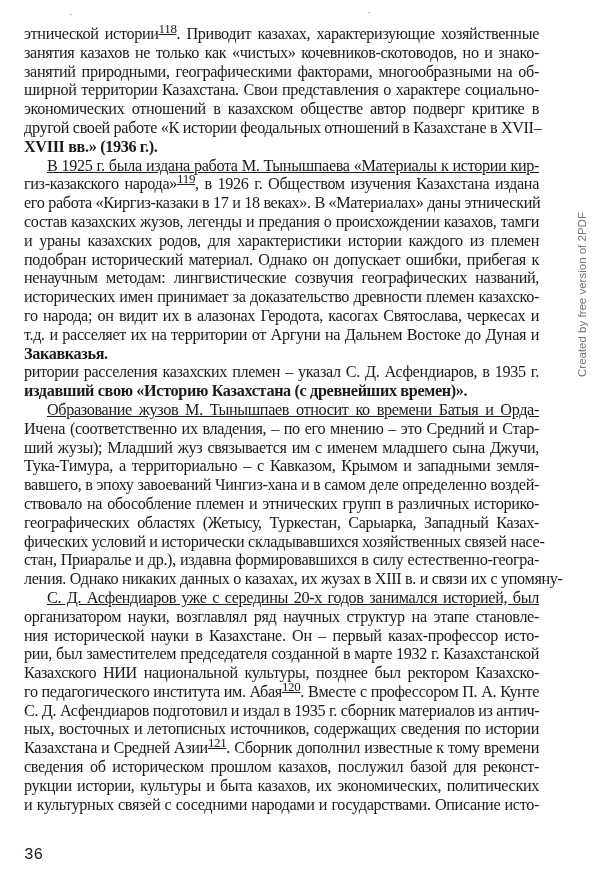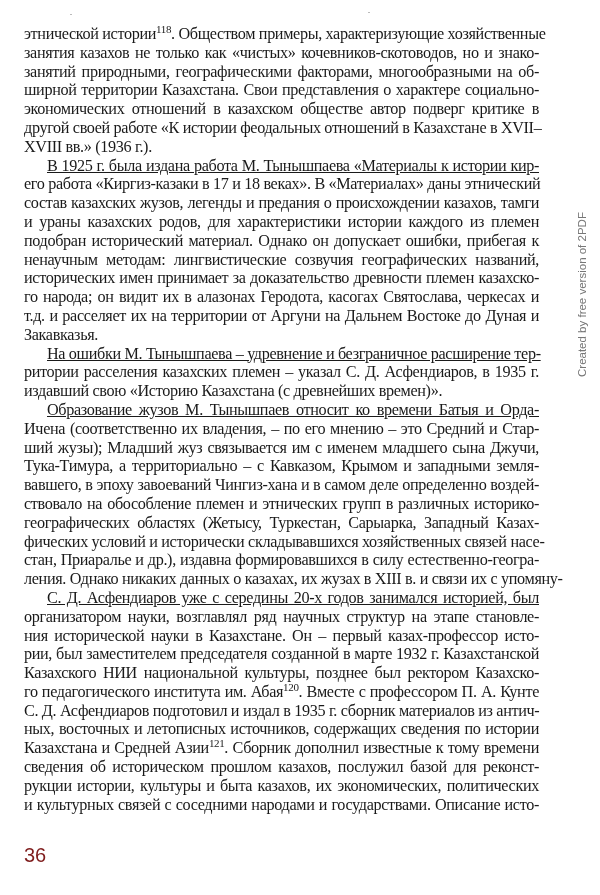--- a/index.html
+++ b/index.html
@@ -26,38 +26,40 @@
       height: 18.8px;
       line-height: 18.8px;
       font-size: 16.2px;
       white-space: nowrap;
       text-align: justify;
       text-align-last: justify;
       letter-spacing: -0.35px;
     }
     .line.last {
       text-align-last: left;
+      font-weight: bold;
     }
     .line.indent {
       padding-left: 23px;
       text-decoration: underline;
     }
     sup {
-      font-size: 11px;
+      font-size: 13px;
       line-height: 0;
       vertical-align: 6px;
+      text-decoration: underline;
     }
     .page-number {
       position: absolute;
       left: 24px;
       top: 846px;
-      font-size: 20px;
+      font-size: 16px;
       line-height: 18px;
-      font-family: Liberation Sans, sans-serif;
-      color: #7f1d1d;
+      font-family: Liberation Mono, monospace;
+      color: #0f172a;
     }
     .watermark {
       position: absolute;
       left: 573px;
       top: 195px;
       width: 18px;
       height: 200px;
       font-family: "Liberation Sans", "DejaVu Sans", sans-serif;
       font-size: 11.5px;
       color: #777777;
@@ -73,44 +75,44 @@
       height: 1px;
       background: #bbbbbb;
     }
   </style>
 </head>
 <body>
 
 <div class="page">
 
   <div>
-    <span class="line"><span>этнической истории</span><sup>118</sup><span>. Обществом примеры, характеризующие хозяйственные</span></span>
+    <span class="line"><span>этнической истории</span><sup>118</sup><span>. Приводит казахах, характеризующие хозяйственные</span></span>
     <span class="line">занятия казахов не только как «чистых» кочевников-скотоводов, но и знако-</span>
     <span class="line">занятий природными, географическими факторами, многообразными на об-</span>
     <span class="line">ширной территории Казахстана. Свои представления о характере социально-</span>
     <span class="line">экономических отношений в казахском обществе автор подверг критике в</span>
     <span class="line">другой своей работе «К истории феодальных отношений в Казахстане в XVII–</span>
     <span class="line last">XVIII вв.» (1936 г.).</span>
   </div>
 
   <div>
     <span class="line indent">В 1925 г. была издана работа М. Тынышпаева «Материалы к истории кир-</span>
+    <span class="line"><span>гиз-казакского народа»</span><sup>119</sup><span>, в 1926 г. Обществом изучения Казахстана издана</span></span>
     <span class="line">его работа «Киргиз-казаки в 17 и 18 веках». В «Материалах» даны этнический</span>
     <span class="line">состав казахских жузов, легенды и предания о происхождении казахов, тамги</span>
     <span class="line">и ураны казахских родов, для характеристики истории каждого из племен</span>
     <span class="line">подобран исторический материал. Однако он допускает ошибки, прибегая к</span>
     <span class="line">ненаучным методам: лингвистические созвучия географических названий,</span>
     <span class="line">исторических имен принимает за доказательство древности племен казахско-</span>
     <span class="line">го народа; он видит их в алазонах Геродота, касогах Святослава, черкесах и</span>
     <span class="line">т.д. и расселяет их на территории от Аргуни на Дальнем Востоке до Дуная и</span>
     <span class="line last">Закавказья.</span>
   </div>
 
   <div>
-    <span class="line indent">На ошибки М. Тынышпаева – удревнение и безграничное расширение тер-</span>
     <span class="line">ритории расселения казахских племен – указал С. Д. Асфендиаров, в 1935 г.</span>
     <span class="line last">издавший свою «Историю Казахстана (с древнейших времен)».</span>
   </div>
 
   <div>
     <span class="line indent">Образование жузов М. Тынышпаев относит ко времени Батыя и Орда-</span>
     <span class="line">Ичена (соответственно их владения, – по его мнению – это Средний и Стар-</span>
     <span class="line">ший жузы); Младший жуз связывается им с именем младшего сына Джучи,</span>
     <span class="line">Тука-Тимура, а территориально – с Кавказом, Крымом и западными земля-</span>
     <span class="line">вавшего, в эпоху завоеваний Чингиз-хана и в самом деле определенно воздей-</span>

